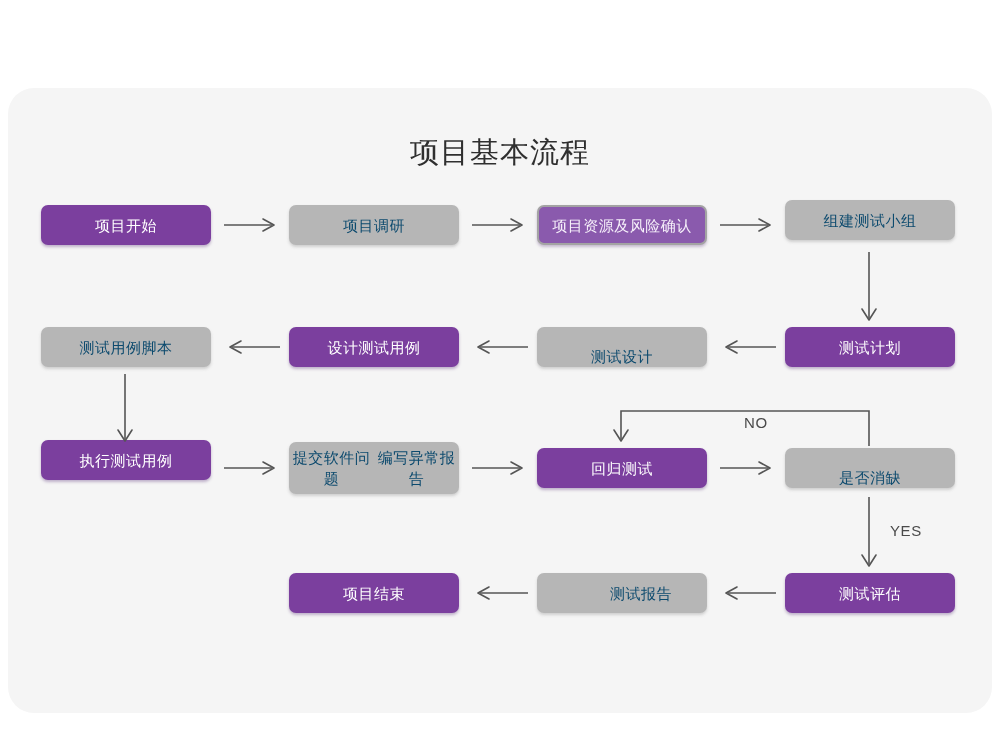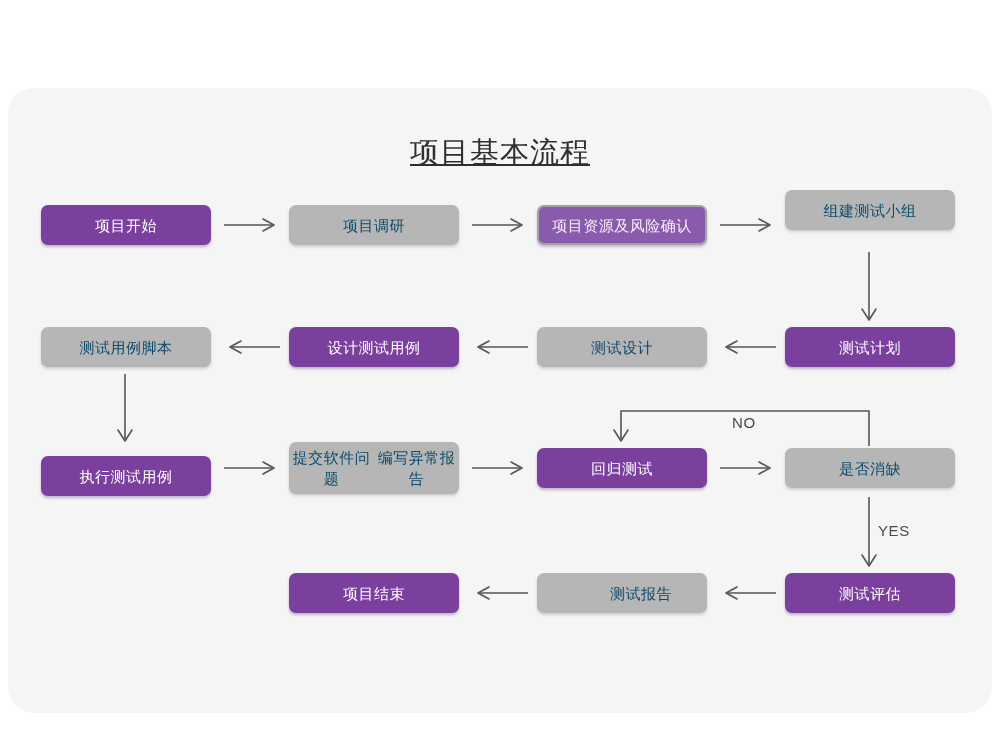--- a/index.html
+++ b/index.html
@@ -32,21 +32,20 @@
   #chart-title {
     position: absolute;
     left: 0;
     top: 133px;
     width: 1000px;
     text-align: center;
     font-size: 29px;
     letter-spacing: 1px;
     color: #2f2f2f;
     font-family: "Liberation Sans", "DejaVu Sans", sans-serif;
-    text-decoration: underline;
   }
 
   .node {
     position: absolute;
     display: flex;
     align-items: center;
     justify-content: center;
     text-align: center;
     border-radius: 7px;
     font-size: 15px;
@@ -74,20 +73,21 @@
     color: #0c4a6e;
     box-shadow: 0 2px 3px rgba(120, 120, 120, 0.3);
   }
 
   .edge-label {
     position: absolute;
     font-size: 15px;
     color: #4a4a4a;
     letter-spacing: 0.6px;
     user-select: none;
+    margin-left: 12px;
   }
 
   svg.connectors {
     position: absolute;
     left: 0;
     top: 0;
     width: 1000px;
     height: 750px;
     overflow: visible;
     pointer-events: none;
@@ -121,54 +121,54 @@
   </div>
 
   <div class="node gray" style="left:289px; top:205px; width:170px; height:40px;">
     <span>项目调研</span>
   </div>
 
   <div class="node purple-outline" style="left:537px; top:205px; width:170px; height:40px;">
     <span>项目资源及风险确认</span>
   </div>
 
-  <div class="node gray" style="left:785px; top:190px; width:170px; height:40px;">
+  <div class="node gray" style="left:785px; top:200px; width:170px; height:40px;">
     <span>组建测试小组</span>
   </div>
 
   <div class="node gray" style="left:41px;  top:327px; width:170px; height:40px;">
     <span>测试用例脚本</span>
   </div>
 
   <div class="node purple" style="left:289px; top:327px; width:170px; height:40px;">
     <span>设计测试用例</span>
   </div>
 
-  <div class="node gray" style="left:537px; top:327px; width:170px; height:40px;">
+  <div class="node gray" style="left:537px; top:327px; width:170px; height:40px;align-items:flex-end;">
     <span>测试设计</span>
   </div>
 
   <div class="node purple" style="left:785px; top:327px; width:170px; height:40px;">
     <span>测试计划</span>
   </div>
 
-  <div class="node purple" style="left:41px;  top:456px; width:170px; height:40px;">
+  <div class="node purple" style="left:41px;  top:440px; width:170px; height:40px;">
     <span>执行测试用例</span>
   </div>
 
   <div class="node gray" style="left:289px; top:442px; width:170px; height:52px; ">
     <span>提交软件问题</span>
     <span>编写异常报告</span>
   </div>
 
   <div class="node purple" style="left:537px; top:448px; width:170px; height:40px;">
     <span>回归测试</span>
   </div>
 
-  <div class="node gray" style="left:785px; top:448px; width:170px; height:40px;">
+  <div class="node gray" style="left:785px; top:448px; width:170px; height:40px;align-items:flex-end;">
     <span>是否消缺</span>
   </div>
 
   <div class="node purple" style="left:289px; top:573px; width:170px; height:40px;">
     <span>项目结束</span>
   </div>
 
   <div class="node gray" style="left:537px; top:573px; width:170px; height:40px;padding-left:38px;">
     <span>测试报告</span>
   </div>

